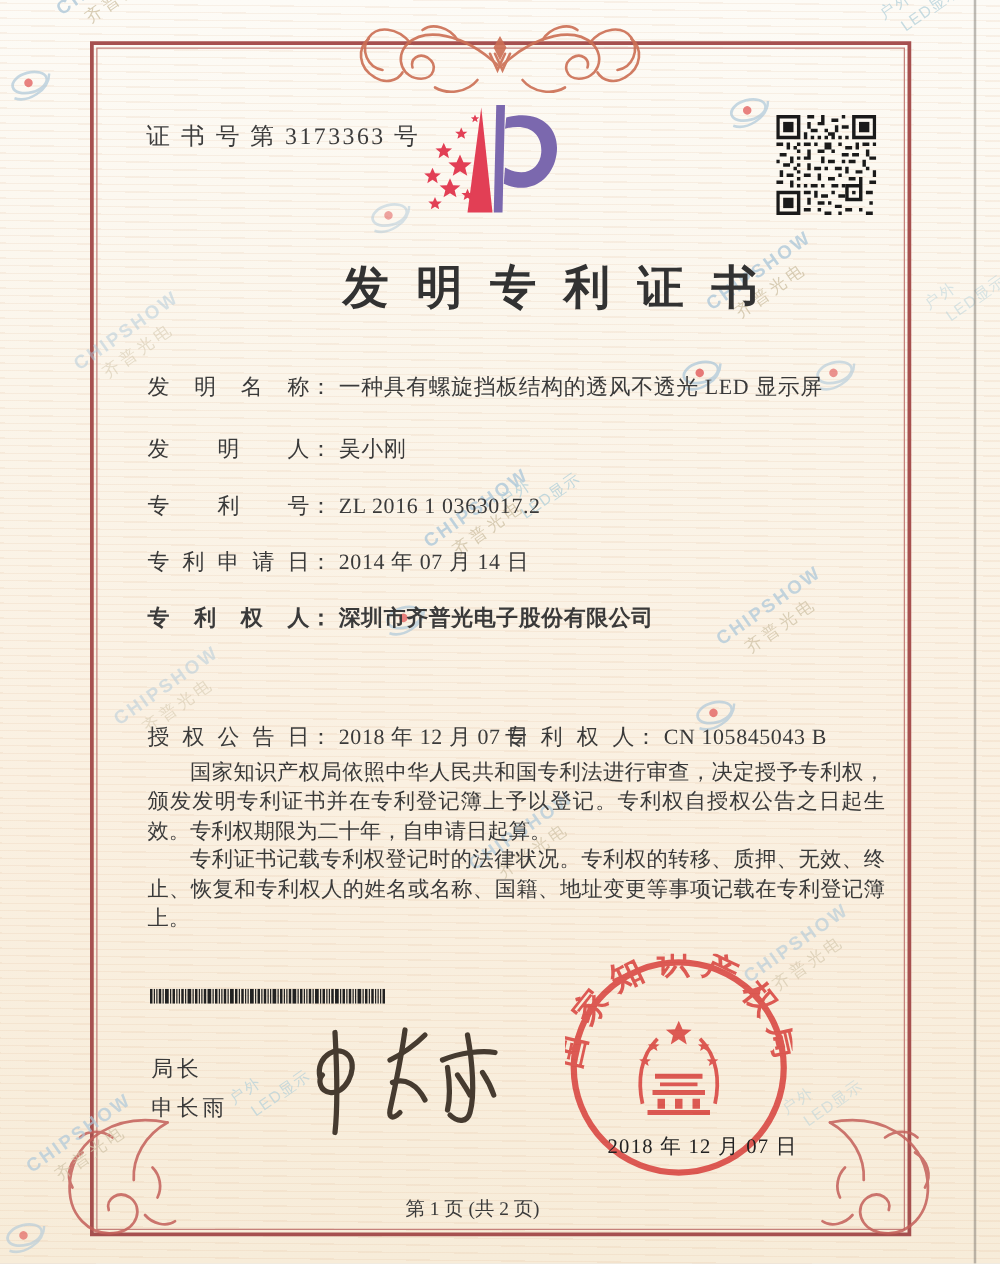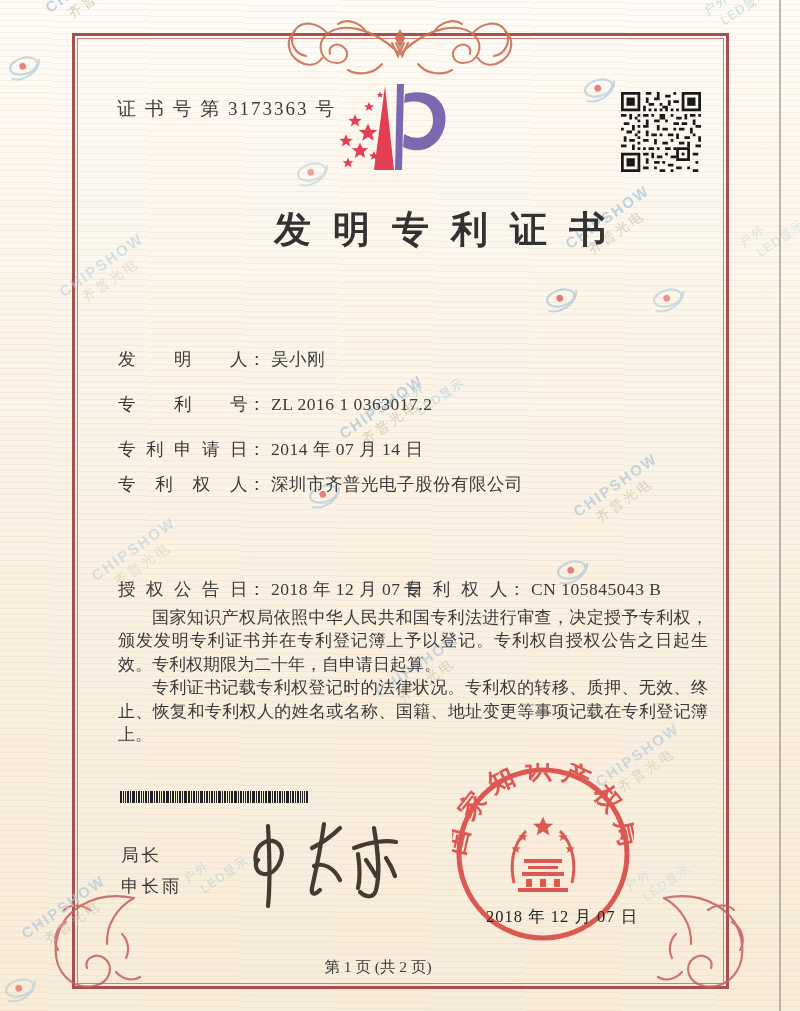--- a/index.html
+++ b/index.html
@@ -239,30 +239,33 @@
                M28 16h1v2h-1z M8 17h2v1h-2z M12 17h1v2h-1z M15 18h2v1h-2z M18 17h1v1h-1z M21 18h2v1h-2z M24 18h1v2h-1z
                M27 19h2v1h-2z M8 20h1v1h-1z M10 20h2v1h-2z M13 20h1v1h-1z M16 20h2v1h-2z M19 20h1v1h-1z
                M8 22h2v1h-2z M11 22h1v2h-1z M13 23h2v1h-2z M16 22h1v1h-1z M18 23h2v1h-2z M26 22h2v1h-2z
                M9 24h1v2h-1z M12 25h2v1h-2z M15 25h1v1h-1z M17 26h2v1h-2z M27 25h1v1h-1z
                M8 27h2v1h-2z M12 27h1v1h-1z M14 28h2v1h-2z M18 28h1v1h-1z M20 27h2v1h-2z M24 27h1v1h-1z M26 28h2v1h-2z"></path>
     </g>
   </svg>
 
   <div class="title">发明专利证书</div>
 
+  <div class="row" style="top:297px;">
+    <span class="flabel">发明名称</span><span>：</span><span class="value">一种具有螺旋挡板结构的透风不透光 LED 显示屏</span>
+  </div>
   <div class="row" style="top:347px;">
     <span class="flabel">发明人</span><span>：</span><span class="value">吴小刚</span>
   </div>
   <div class="row" style="top:392px;">
     <span class="flabel">专利号</span><span>：</span><span class="value">ZL 2016 1 0363017.2</span>
   </div>
   <div class="row" style="top:437px;">
     <span class="flabel">专利申请日</span><span>：</span><span class="value">2014 年 07 月 14 日</span>
   </div>
-  <div class="row" style="top:472px;">
+  <div class="row" style="top:482px;font-weight:bold;">
     <span class="flabel">专利权人</span><span>：</span><span class="value">深圳市齐普光电子股份有限公司</span>
   </div>
   <div class="row" style="top:577px;">
     <span class="flabel">授权公告日</span><span>：</span><span class="value">2018 年 12 月 07 日</span>
     <span class="pair2">
       <span class="flabel">专利权人</span><span>：</span><span class="value">CN 105845043 B</span>
     </span>
   </div>
 
   <div class="paras">

